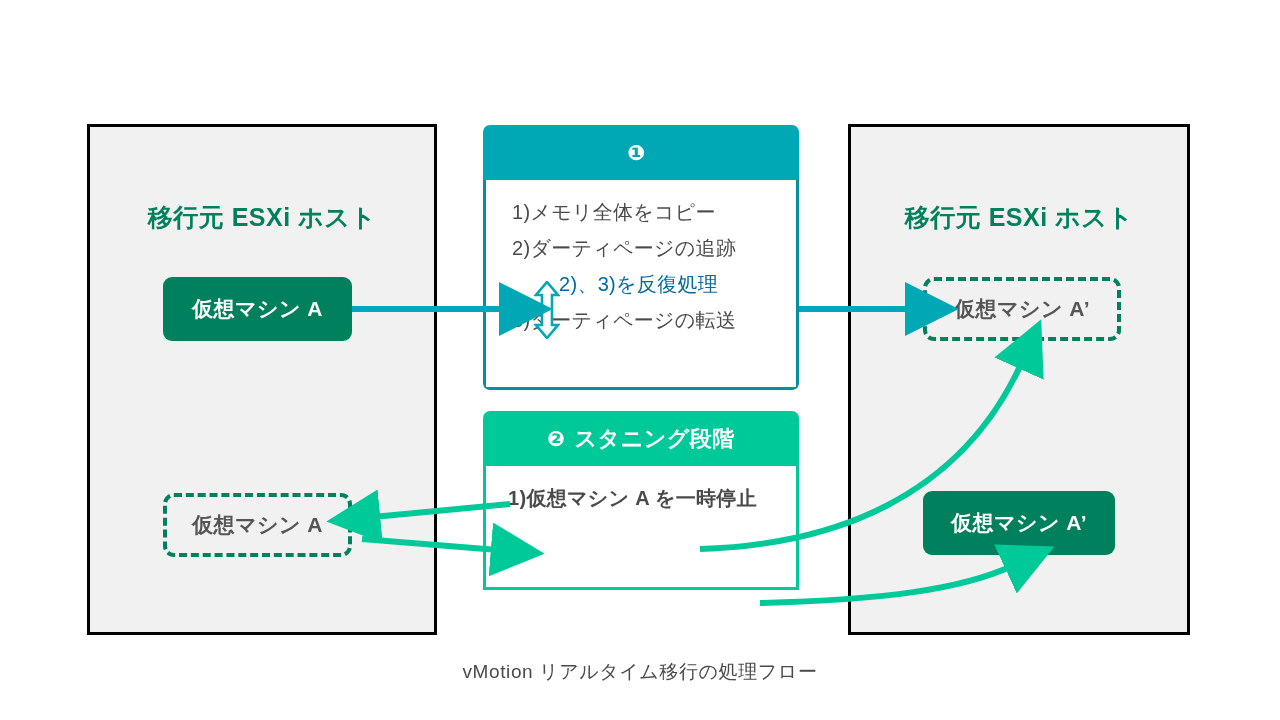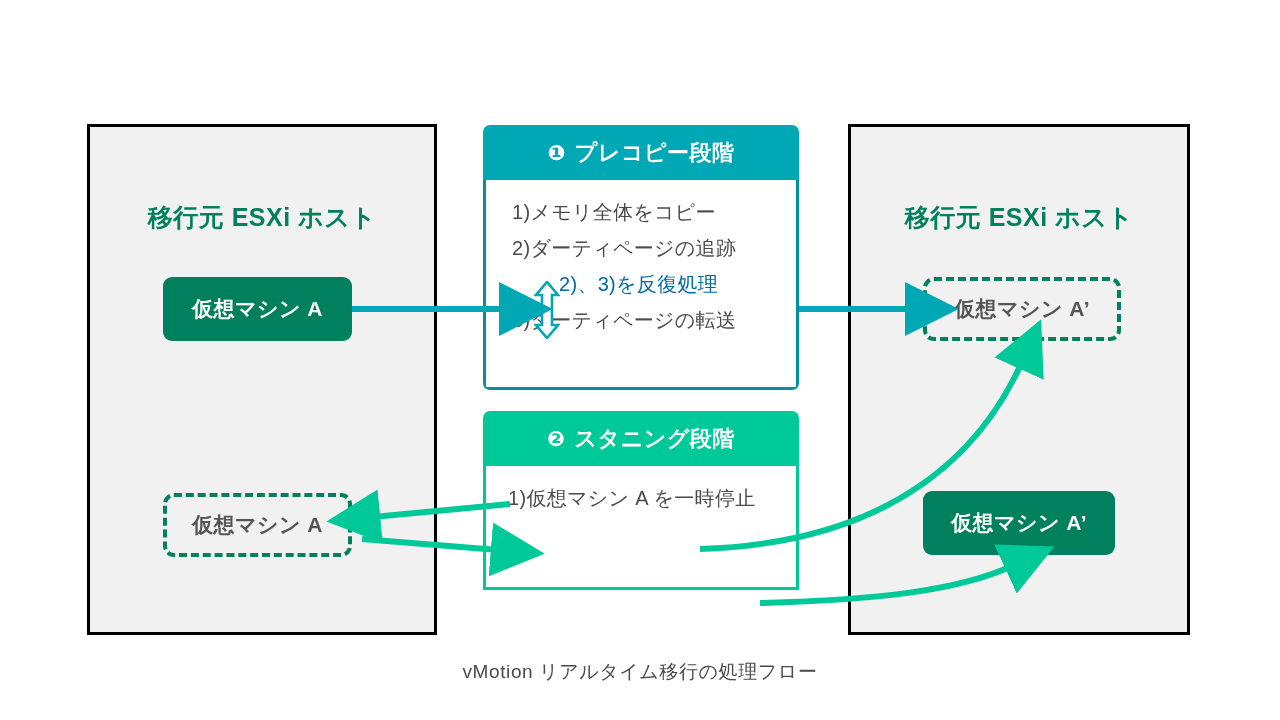--- a/index.html
+++ b/index.html
@@ -62,21 +62,21 @@
   #card-precopy .card-body{
     border-color:#0090a0;border-width:3px;height:210px;
   }
   #card-precopy .line.accent{
     color:#0369a1;padding-left:73px;
   }
 
   #card-stun{left:483px;top:411px;width:316px;height:225px;}
   #card-stun .card-head{background:#00c999;}
   #card-stun .card-body{
-    border-color:#00c999;border-width:3px;height:124px;
+    border-color:#00c999;border-width:3px;height:124px;font-weight:bold;
   }
   #card-stun .line{padding-left:22px;}
   #card-stun .line.ind{padding-left:32px;}
 
   
   #loop-arrow{position:absolute;left:534px;top:281px;width:26px;height:58px;}
 
   
   #caption{
     position:absolute;left:0;right:0;top:659px;text-align:center;
@@ -99,21 +99,20 @@
 
   <div class="host-panel" id="host-right">
     <div class="host-title">移行元 ESXi ホスト</div>
   </div>
   <div class="vm dashed" id="vm-a2-dst">仮想マシン A’</div>
   <div class="vm solid" id="vm-a2-new">仮想マシン A’</div>
 
   <div class="card" id="card-precopy">
     <div class="card-head">
       <span class="num">❶</span>
-      <span>プレコピー段階</span>
     </div>
     <div class="card-body">
       <div class="line">1)メモリ全体をコピー</div>
       <div class="line">2)ダーティページの追跡</div>
       <div class="line accent">2)、3)を反復処理</div>
       <div class="line">3)ダーティページの転送</div>
     </div>
   </div>
 
   <svg id="loop-arrow" viewBox="0 0 26 58">

